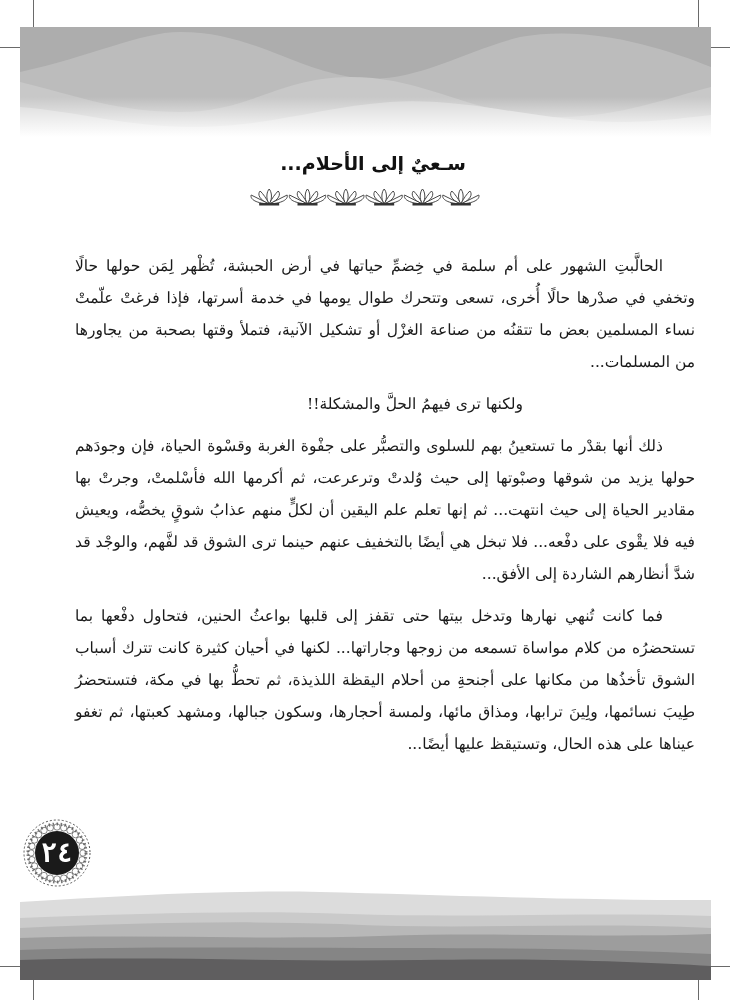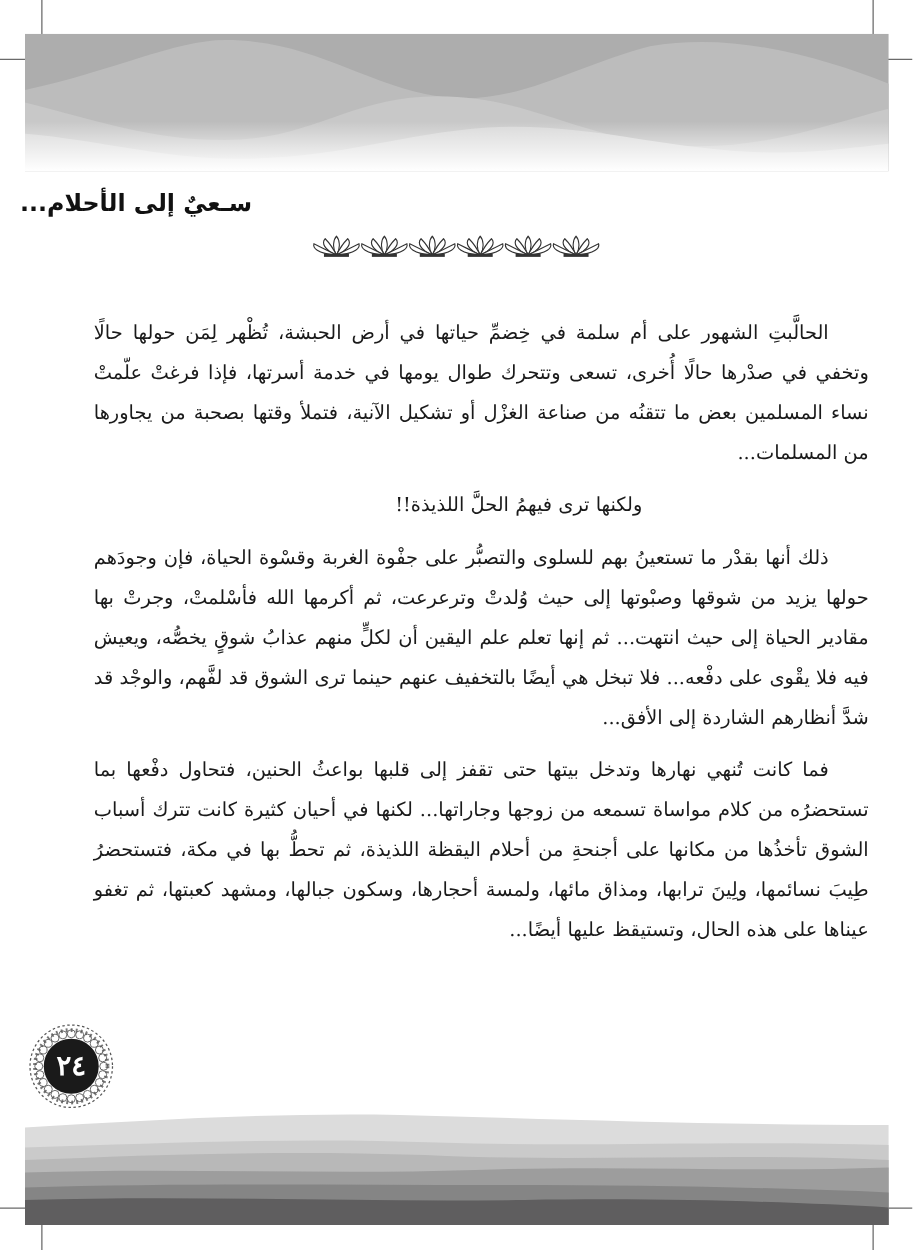--- a/index.html
+++ b/index.html
@@ -6,35 +6,35 @@
     body { width: 730px; height: 1000px; position: relative; overflow: hidden;
            font-family: "DejaVu Serif", "Liberation Serif", serif; color: #1a1a1a; }
 
     .crop { position: absolute; background: #6a6a6a; }
     .crop.v { width: 1px; height: 28px; }
     .crop.h { height: 1px; width: 22px; }
 
     .band-top { position: absolute; left: 20px; top: 27px; width: 691px; height: 110px; }
     .band-bottom { position: absolute; left: 20px; top: 890px; width: 691px; height: 90px; }
 
-    .title-wrap { position: absolute; left: 16px; right: 0; top: 152px; }
+    .title-wrap { position: absolute; left: 16px; right: 0; top: 152px; text-align: center; }
     .title { display: inline-block; font-size: 19px; font-weight: bold; direction: rtl;
              font-family: "DejaVu Sans", sans-serif; color: #111; letter-spacing: 0.5px; }
     .ornament { position: absolute; left: 250px; top: 186px; width: 230px; height: 22px; }
 
     .body-text { position: absolute; left: 75px; right: 35px; top: 250px; direction: rtl;
                  text-align: justify; text-align-last: right; font-size: 15.5px; line-height: 32px; }
     .para { margin: 0 0 10px 0; text-indent: 32px; }
     .para.center-line { text-indent: 0; text-align: center; text-align-last: center; padding-left: 60px; }
 
     .page-badge { position: absolute; left: 22px; top: 818px; width: 70px; height: 70px; }
     .page-num { position: absolute; left: 0; top: 0; width: 70px; height: 70px;
                 display: flex; align-items: center; justify-content: center;
-                color: #ffffff; font-size: 22px; font-weight: bold;
-                font-family: Liberation Serif, serif; }
+                color: #ffffff; font-size: 27px; font-weight: bold;
+                font-family: Liberation Mono, monospace; }
   </style>
 </head>
 <body>
 
 <div class="crop v" style="left:33px; top:0;"></div>
 <div class="crop h" style="left:0; top:47px;"></div>
 <div class="crop v" style="left:698px; top:0;"></div>
 <div class="crop h" style="left:708px; top:47px;"></div>
 <div class="crop v" style="left:33px; top:972px;"></div>
 <div class="crop h" style="left:0; top:966px;"></div>
@@ -105,21 +105,21 @@
       <path d="M210.83333333333334,18 C200.83333333333334,14 198.83333333333334,8 201.83333333333334,5 C204.83333333333334,8 207.83333333333334,12 210.83333333333334,18 Z" fill="#ffffff" stroke="#333" stroke-width="0.9"></path>
       <path d="M210.83333333333334,18 C220.83333333333334,14 222.83333333333334,8 219.83333333333334,5 C216.83333333333334,8 213.83333333333334,12 210.83333333333334,18 Z" fill="#ffffff" stroke="#333" stroke-width="0.9"></path>
       <path d="M210.83333333333334,18 C194.83333333333334,17 191.83333333333334,12 192.83333333333334,9 C198.83333333333334,12 204.83333333333334,15 210.83333333333334,18 Z" fill="#ffffff" stroke="#333" stroke-width="0.9"></path>
       <path d="M210.83333333333334,18 C226.83333333333334,17 229.83333333333334,12 228.83333333333334,9 C222.83333333333334,12 216.83333333333334,15 210.83333333333334,18 Z" fill="#ffffff" stroke="#333" stroke-width="0.9"></path>
       <rect x="200.83333333333334" y="17" width="20" height="2.5" fill="#333"></rect>
     </g>
   </svg>
 
 <div class="body-text">
   <p class="para">الحالَّبتِ الشهور على أم سلمة في خِضمِّ حياتها في أرض الحبشة، تُظْهر لِمَن حولها حالًا وتخفي في صدْرها حالًا أُخرى، تسعى وتتحرك طوال يومها في خدمة أسرتها، فإذا فرغتْ علّمتْ نساء المسلمين بعض ما تتقنُه من صناعة الغزْل أو تشكيل الآنية، فتملأ وقتها بصحبة من يجاورها من المسلمات...</p>
-  <p class="para center-line">ولكنها ترى فيهمُ الحلَّ اللذيذة!!</p>
+  <p class="para center-line">ولكنها ترى فيهمُ الحلَّ والمشكلة!!</p>
   <p class="para">ذلك أنها بقدْر ما تستعينُ بهم للسلوى والتصبُّر على جفْوة الغربة وقسْوة الحياة، فإن وجودَهم حولها يزيد من شوقها وصبْوتها إلى حيث وُلدتْ وترعرعت، ثم أكرمها الله فأسْلمتْ، وجرتْ بها مقادير الحياة إلى حيث انتهت... ثم إنها تعلم علم اليقين أن لكلٍّ منهم عذابُ شوقٍ يخصُّه، ويعيش فيه فلا يقْوى على دفْعه... فلا تبخل هي أيضًا بالتخفيف عنهم حينما ترى الشوق قد لفَّهم، والوجْد قد شدَّ أنظارهم الشاردة إلى الأفق...</p>
   <p class="para">فما كانت تُنهي نهارها وتدخل بيتها حتى تقفز إلى قلبها بواعثُ الحنين، فتحاول دفْعها بما تستحضرُه من كلام مواساة تسمعه من زوجها وجاراتها... لكنها في أحيان كثيرة كانت تترك أسباب الشوق تأخذُها من مكانها على أجنحةِ من أحلام اليقظة اللذيذة، ثم تحطُّ بها في مكة، فتستحضرُ طِيبَ نسائمها، ولِينَ ترابها، ومذاق مائها، ولمسة أحجارها، وسكون جبالها، ومشهد كعبتها، ثم تغفو عيناها على هذه الحال، وتستيقظ عليها أيضًا...</p>
 </div>
 
 <div class="page-badge">
   <svg width="70" height="70" viewBox="0 0 70 70" id="rosette-svg">
     <circle cx="35" cy="35" r="33" fill="none" stroke="#555" stroke-width="1" stroke-dasharray="2 2"></circle>
     <circle cx="35" cy="35" r="29" fill="none" stroke="#777" stroke-width="3" stroke-dasharray="1.5 2.5"></circle>
     <circle cx="61" cy="35" r="3.2" fill="none" stroke="#555" stroke-width="0.7"></circle>
       <circle cx="60.11407148351577" cy="41.72929517266554" r="3.2" fill="none" stroke="#555" stroke-width="0.7"></circle>

